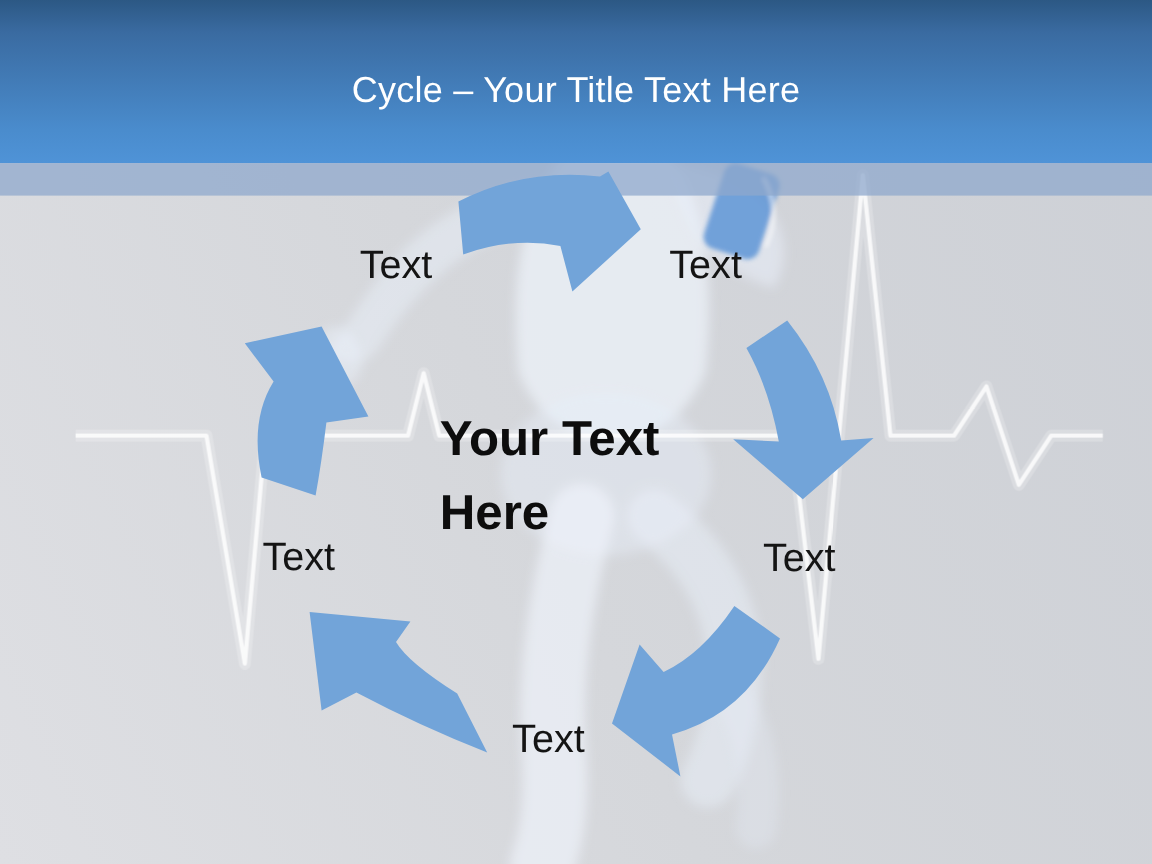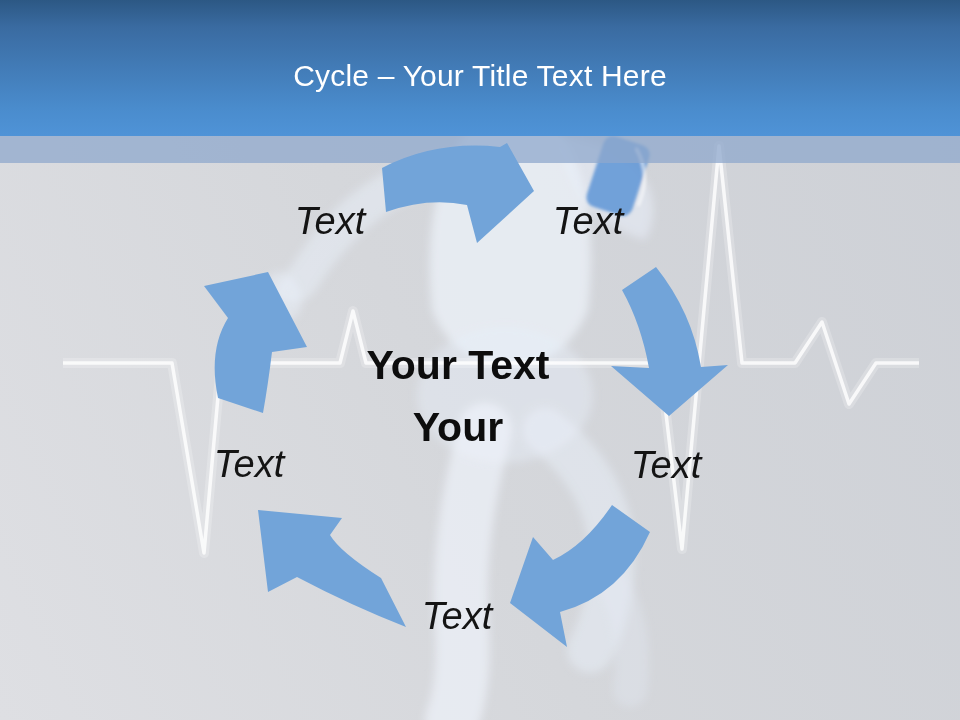--- a/index.html
+++ b/index.html
@@ -18,25 +18,25 @@
     background:rgba(143,168,204,0.75);
   }
   .title{
     position:absolute;left:0;top:54px;width:960px;height:44px;line-height:44px;
     text-align:center;color:#ffffff;font-size:30px;letter-spacing:.2px;
   }
   .title .em{font-weight:400;}
   .arrow-layer{position:absolute;left:0;top:0;width:960px;height:720px;}
   .lbl{
     position:absolute;transform:translate(-50%,-50%);
-    color:#141414;font-size:38px;white-space:nowrap;font-style:italic;
+    color:#141414;font-size:33px;white-space:nowrap;
   }
   .center-text{
     position:absolute;left:458px;top:396px;transform:translate(-50%,-50%);
-    text-align:center;color:#0d0d0d;font-size:41px;font-weight:700;
+    color:#0d0d0d;font-size:41px;font-weight:700;
     line-height:62px;white-space:nowrap;
   }
 </style>
 </head>
 <body>
 
 <div class="slide">
 
   <svg class="bg-layer" viewBox="0 0 960 720" aria-hidden="true">
     <defs>
@@ -87,16 +87,16 @@
   </svg>
 
   <div class="lbl" style="left:330px;top:221px;">Text</div>
   <div class="lbl" style="left:588px;top:221px;">Text</div>
   <div class="lbl" style="left:666px;top:465px;">Text</div>
   <div class="lbl" style="left:457px;top:616px;">Text</div>
   <div class="lbl" style="left:249px;top:464px;">Text</div>
 
   <div class="center-text">
     <div>Your Text</div>
-    <div>Your</div>
+    <div>Here</div>
   </div>
 
 </div>
 
 </body></html>

